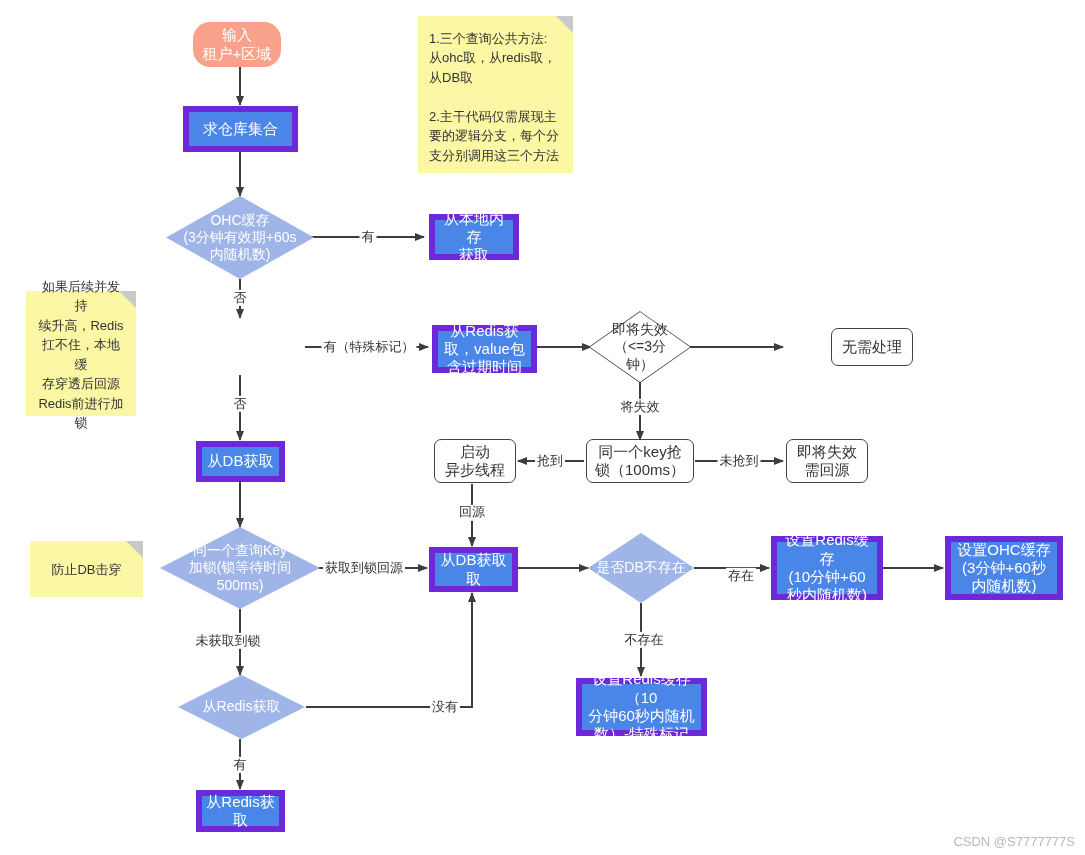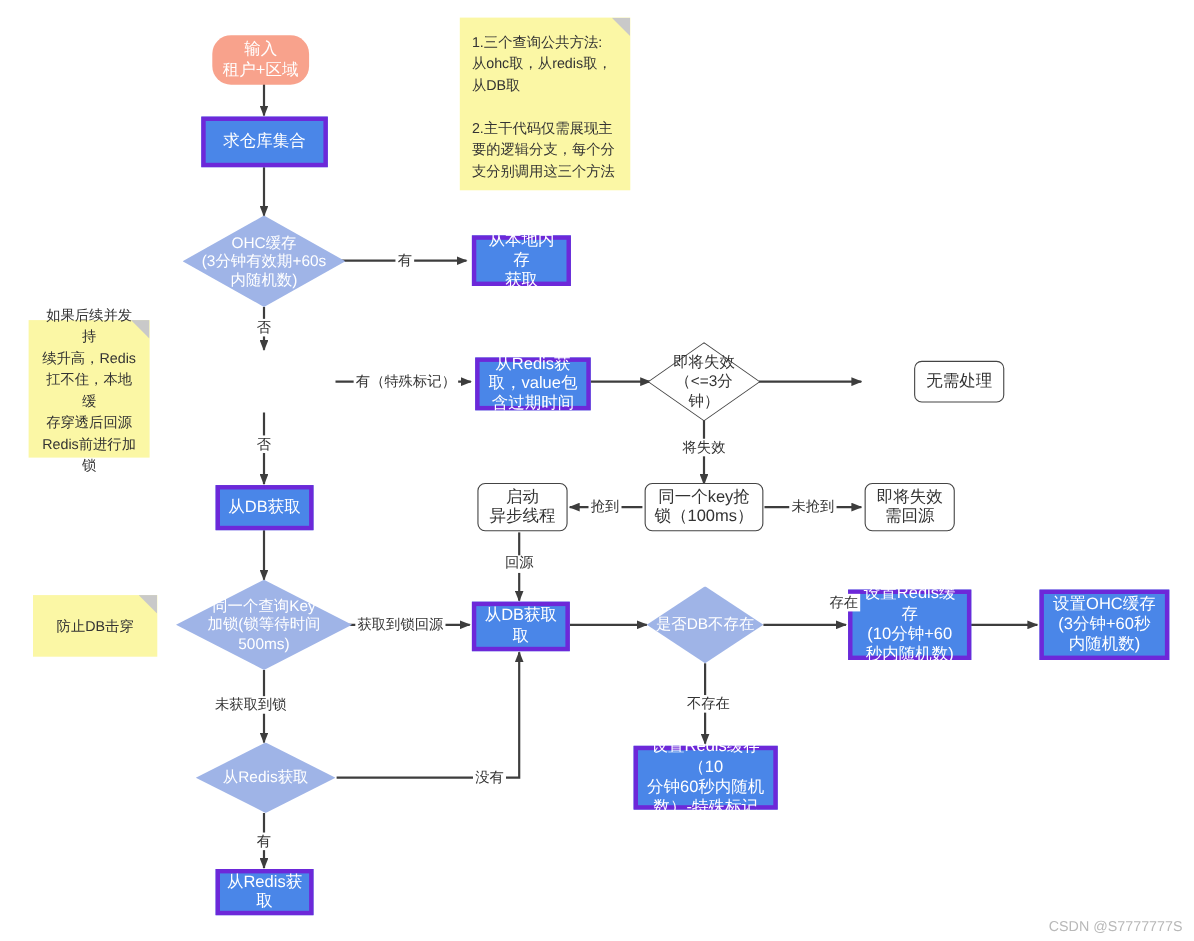--- a/index.html
+++ b/index.html
@@ -34,21 +34,21 @@
     text-align: center;
     line-height: 1.22;
     white-space: pre-line;
     z-index: 5;
   }
   
   .n-process {
     background: #4a86e8;
     color: #ffffff;
     font-size: 15px;
-    border: 4px solid #6d28d9;
+    border: 6px solid #6d28d9;
     padding: 2px 4px;
   }
   
   .n-decision {
     color: #ffffff;
     font-size: 14px;
     background: transparent;
     border: none;
   }
   .n-decision .dshape {
@@ -188,21 +188,21 @@
       <path d="M240,609 L240,675"></path>
 
       <path d="M306,707 L472,707 L472,593"></path>
 
       <path d="M240,739 L240,789"></path>
     </g>
 
     <path d="M640,312 L690,347 L640,382 L590,347 Z" fill="none" stroke="#444444" stroke-width="1.5"></path>
   </svg>
 
-  <div class="node n-start" style="left:193px; top:32px; width:88px; height:45px;">输入
+  <div class="node n-start" style="left:193px; top:22px; width:88px; height:45px;">输入
 租户+区域</div>
 
   <div class="node n-process" style="left:183px; top:106px; width:115px; height:46px;">求仓库集合</div>
 
   <div class="node n-decision" style="left:166px; top:196px; width:148px; height:83px;align-items:center;">
     <span class="dshape"></span>
     <span class="dtext">OHC缓存
 (3分钟有效期+60s
 内随机数)</span>
   </div>
@@ -309,21 +309,21 @@
   <div class="elabel" style="left:550px; top:461px;">抢到</div>
 
   <div class="elabel" style="left:739px; top:461px;">未抢到</div>
 
   <div class="elabel" style="left:472px; top:513px;font-family:Liberation Mono, monospace;">回源</div>
 
   <div class="elabel" style="left:364px; top:568px;">获取到锁回源</div>
 
   <div class="elabel" style="left:228px; top:641px;">未获取到锁</div>
 
-  <div class="elabel" style="left:741px; top:548px;margin-left:26px;">存在</div>
+  <div class="elabel" style="left:741px; top:576px;">存在</div>
 
   <div class="elabel" style="left:644px; top:640px;">不存在</div>
 
   <div class="elabel" style="left:445px; top:707px;">没有</div>
 
   <div class="elabel" style="left:240px; top:765px;">有</div>
 
   <div id="watermark">CSDN @S7777777S</div>
 
 </div>

